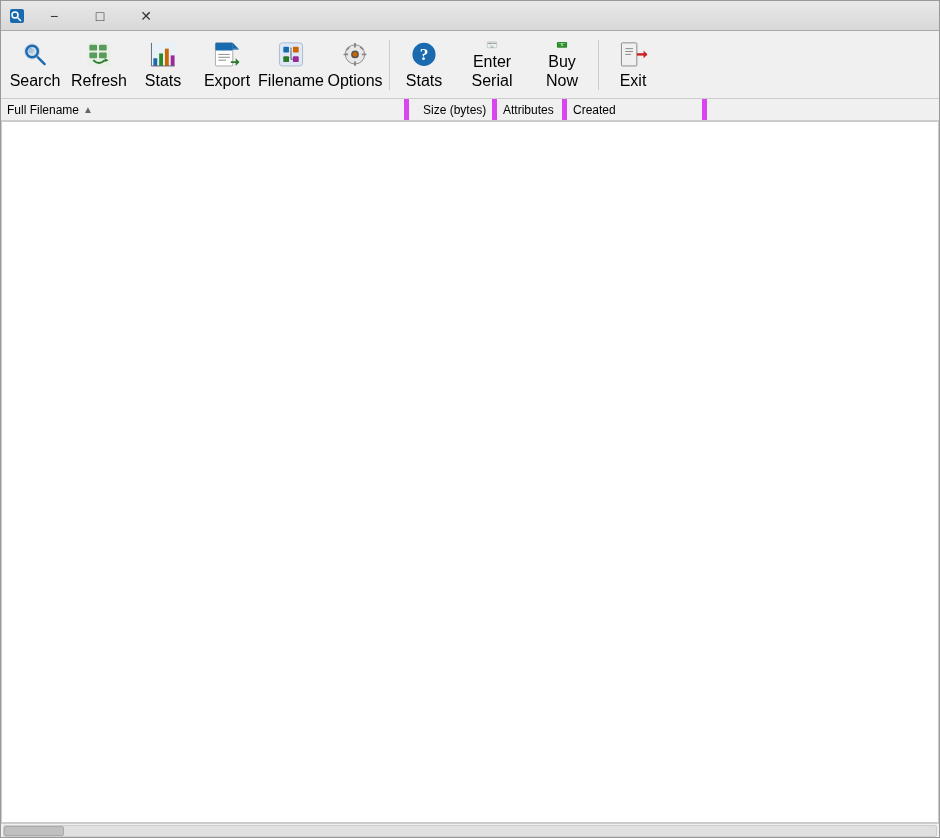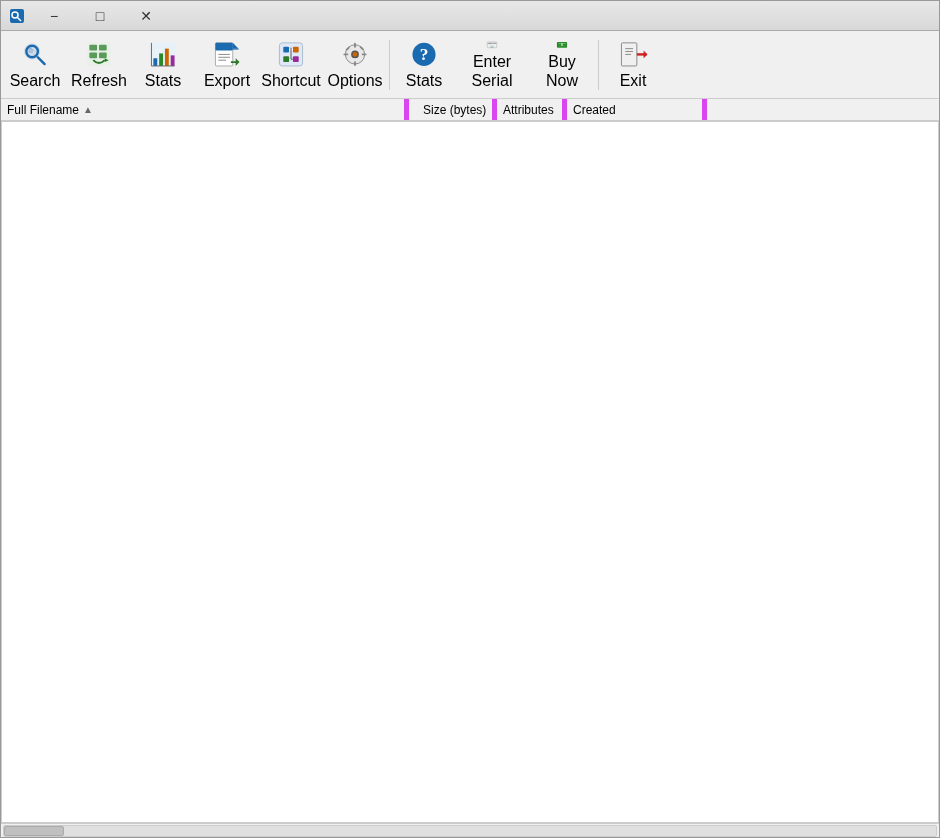--- a/index.html
+++ b/index.html
@@ -284,21 +284,21 @@
     <button class="toolbar-btn">
       <svg class="toolbar-btn-icon" viewBox="0 0 32 32">
         <rect x="4" y="4" width="24" height="24" rx="3" fill="#e0e8f8" stroke="#aabbcc" stroke-width="1"></rect>
         <rect x="8" y="8" width="6" height="6" rx="1" fill="#1a6ab0"></rect>
         <rect x="18" y="8" width="6" height="6" rx="1" fill="#cc6600"></rect>
         <rect x="8" y="18" width="6" height="6" rx="1" fill="#2a7a2a"></rect>
         <rect x="18" y="18" width="6" height="6" rx="1" fill="#9a2a9a"></rect>
         <path d="M14 11 L18 11" stroke="white" stroke-width="1.5"></path>
         <path d="M16 9 L16 21 L18 21" fill="none" stroke="#555" stroke-width="1"></path>
       </svg>
-      <span class="toolbar-btn-label">Shortcut</span>
+      <span class="toolbar-btn-label">Filename</span>
     </button>
 
     <button class="toolbar-btn">
       <svg class="toolbar-btn-icon" viewBox="0 0 32 32">
         <circle cx="16" cy="16" r="10" fill="#e8e8e8" stroke="#888" stroke-width="1"></circle>
         <circle cx="16" cy="16" r="4" fill="#555"></circle>
         <g fill="#888">
           <rect x="15" y="4" width="2" height="5" rx="1"></rect>
           <rect x="15" y="23" width="2" height="5" rx="1"></rect>
           <rect x="4" y="15" width="5" height="2" rx="1"></rect>

